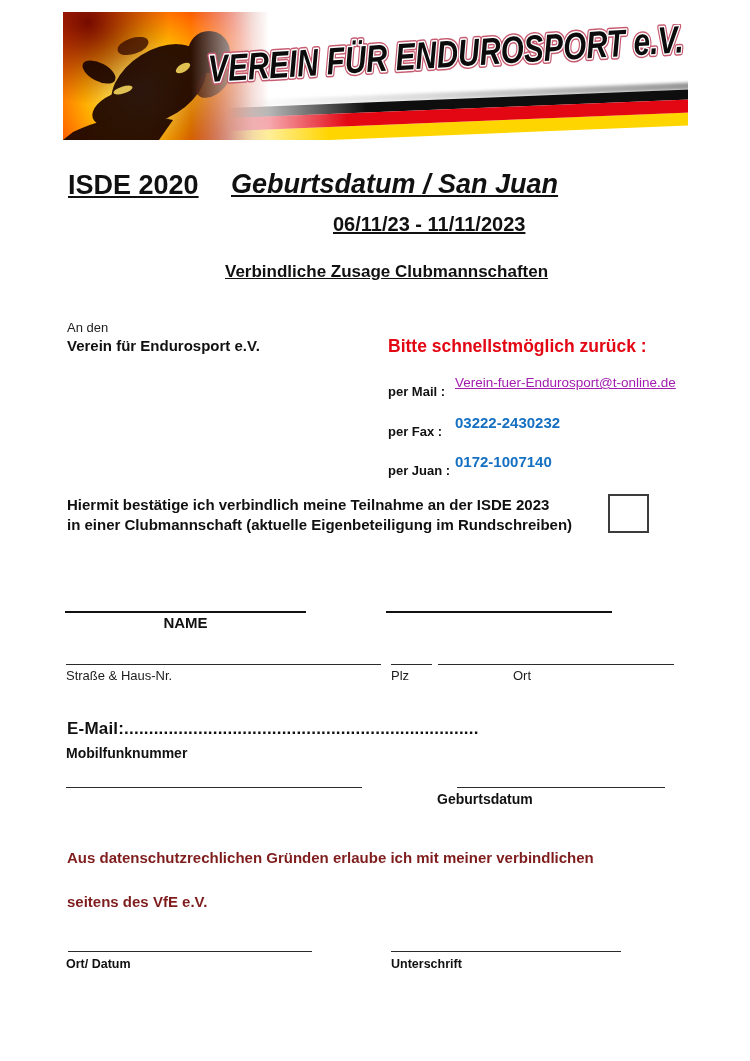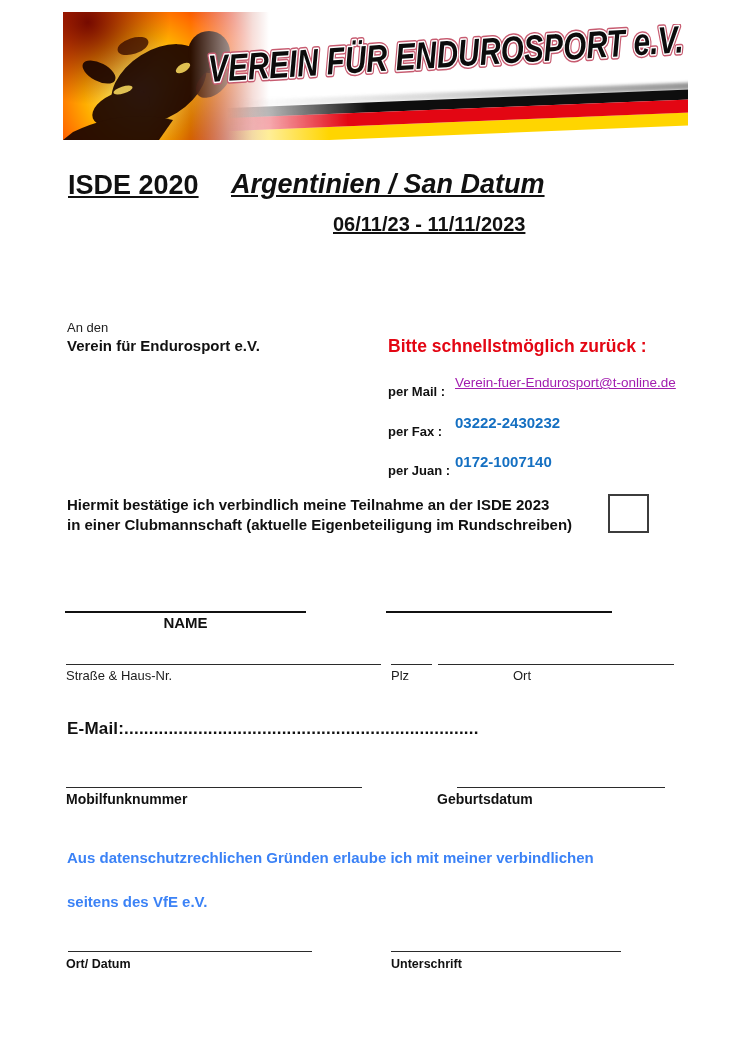--- a/index.html
+++ b/index.html
@@ -47,21 +47,21 @@
 
   
   .line2{border-top:2px solid #111;height:0;}
   .line1{border-top:1.5px solid #2b2b2b;height:0;}
   .fld-center{font-size:15px;font-weight:bold;text-align:center;}
   .fld-small{font-size:13px;color:#1c1c1c;}
   .fld-bold{font-size:14px;font-weight:bold;}
   .email{left:67px;top:719px;font-size:17px;font-weight:bold;letter-spacing:.2px;}
 
   
-  .privacy{font-size:15px;font-weight:bold;color:#3b82f6;}
+  .privacy{font-size:15px;font-weight:bold;color:#7f1d1d;}
   .sig-label{font-size:12.5px;font-weight:bold;}
 </style>
 </head>
 <body>
 
 <div id="page">
 
   <div id="banner" class="abs">
     <div id="flame" class="abs">
       <svg width="206" height="128" viewBox="0 0 206 128">
@@ -93,22 +93,23 @@
     <svg id="org-title" class="abs" viewBox="0 0 492 80">
       <g font-family="Liberation Sans, sans-serif" font-size="38" font-style="italic" font-weight="bold" transform="rotate(-3.6 8 58)">
         <text x="8" y="58" textLength="476" lengthAdjust="spacingAndGlyphs" fill="none" stroke="#c75b70" stroke-width="6" stroke-linejoin="round">VEREIN FÜR ENDUROSPORT e.V.</text>
         <text x="8" y="58" textLength="476" lengthAdjust="spacingAndGlyphs" fill="none" stroke="#ffffff" stroke-width="3" stroke-linejoin="round">VEREIN FÜR ENDUROSPORT e.V.</text>
         <text x="8" y="58" textLength="476" lengthAdjust="spacingAndGlyphs" fill="#0c0c0c">VEREIN FÜR ENDUROSPORT e.V.</text>
       </g>
     </svg>
   </div>
 
   <div class="abs h-event">ISDE 2020</div>
-  <div class="abs h-loc">Argentinien / San Datum</div>
+  <div class="abs h-loc">Geburtsdatum / San Juan</div>
   <div class="abs h-dates">06/11/23 - 11/11/2023</div>
+  <div class="abs h-subject">Verbindliche Zusage Clubmannschaften</div>
 
   <div class="abs an-den">An den</div>
   <div class="abs verein">Verein für Endurosport e.V.</div>
 
   <div class="abs bitte">Bitte schnellstmöglich zurück :</div>
 
   <div class="abs ret-label" style="left:388px;top:376px;">per Mail :</div>
   <a class="abs mail-link" style="left:455px;top:375px;" href="#">Verein-fuer-Endurosport@t-online.de</a>
 
   <div class="abs ret-label" style="left:388px;top:416px;">per Fax :</div>
@@ -129,21 +130,21 @@
   <div class="abs line1" style="left:391px;top:664px;width:41px;"></div>
   <div class="abs line1" style="left:438px;top:664px;width:236px;"></div>
   <div class="abs fld-small" style="left:66px;top:668px;">Straße &amp; Haus-Nr.</div>
   <div class="abs fld-small" style="left:391px;top:668px;">Plz</div>
   <div class="abs fld-small" style="left:513px;top:668px;">Ort</div>
 
   <div class="abs email">E-Mail:........................................................................</div>
 
   <div class="abs line1" style="left:66px;top:787px;width:296px;"></div>
   <div class="abs line1" style="left:457px;top:787px;width:208px;"></div>
-  <div class="abs fld-bold" style="left:66px;top:791px;">Mobilfunknummer</div>
+  <div class="abs fld-bold" style="left:66px;top:745px;">Mobilfunknummer</div>
   <div class="abs fld-bold" style="left:437px;top:791px;">Geburtsdatum</div>
 
   <div class="abs privacy" style="left:67px;top:849px;">Aus datenschutzrechlichen Gründen erlaube ich mit meiner verbindlichen</div>
   <div class="abs privacy" style="left:67px;top:893px;">seitens des VfE e.V.</div>
 
   <div class="abs line1" style="left:68px;top:951px;width:244px;"></div>
   <div class="abs line1" style="left:391px;top:951px;width:230px;"></div>
   <div class="abs sig-label" style="left:66px;top:957px;">Ort/ Datum</div>
   <div class="abs sig-label" style="left:391px;top:957px;">Unterschrift</div>
 

